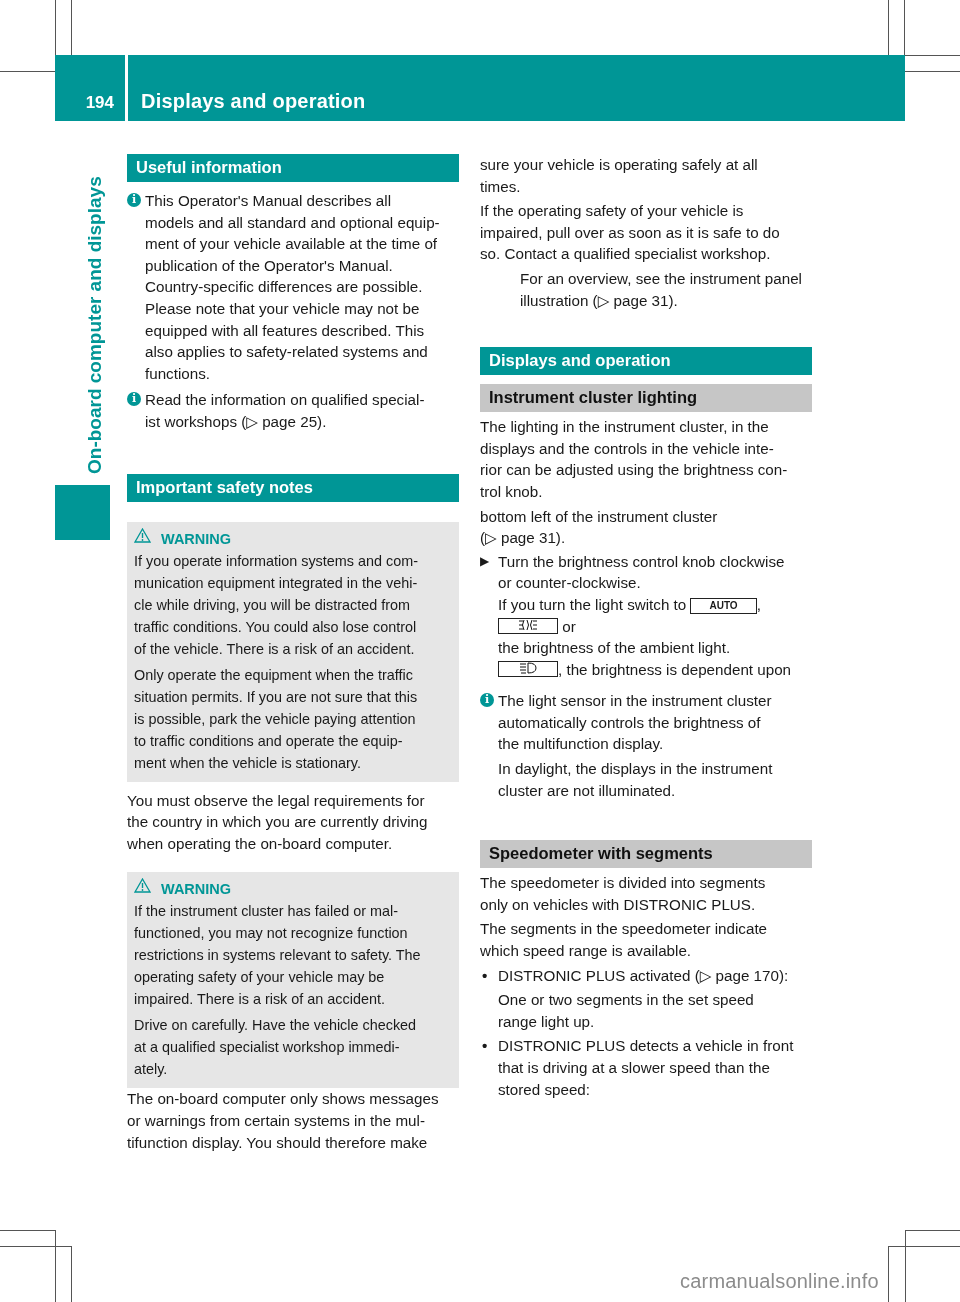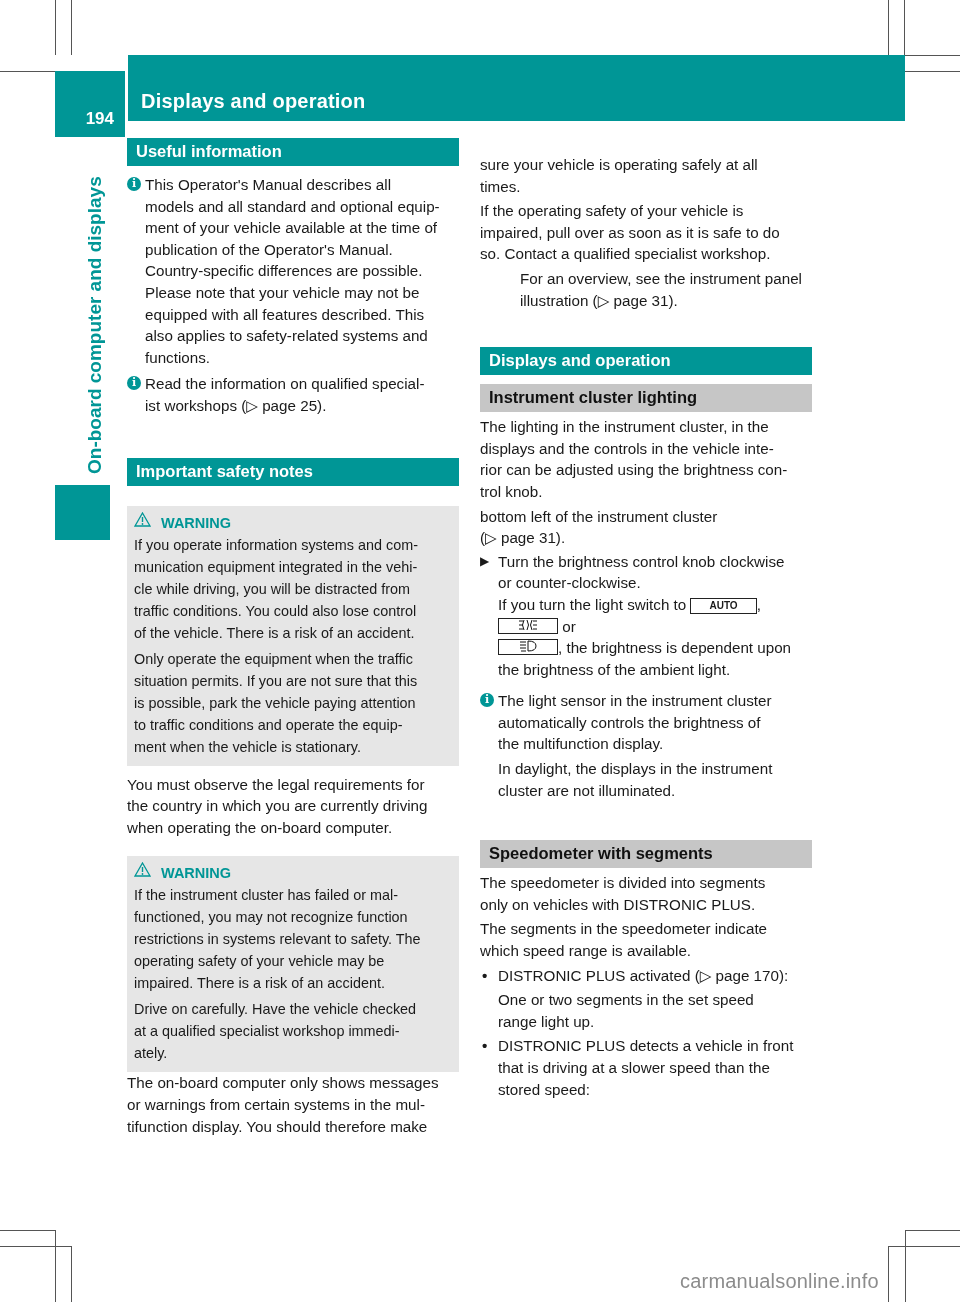--- a/index.html
+++ b/index.html
@@ -1,26 +1,26 @@
 <!DOCTYPE html>
 <html><head>
 <meta charset="utf-8">
 <style>
   html, body { margin: 0; padding: 0; background: #ffffff; }
   body { width: 960px; height: 1302px; position: relative; overflow: hidden;
          font-family: "Liberation Sans", sans-serif; color: #1a1a1a; }
   .crop { position: absolute; background: #555; }
-  .header-num { position: absolute; left: 55px; top: 71px; width: 70px; height: 66px; background: #009696; }
+  .header-num { position: absolute; left: 55px; top: 55px; width: 70px; height: 66px; background: #009696; }
   .header-num span { position: absolute; right: 11px; bottom: 8px; color: #fff; font-size: 17px; font-weight: bold; }
   .header-bar { position: absolute; left: 128px; top: 55px; width: 777px; height: 66px; background: #009696; }
   .header-bar span { position: absolute; left: 13px; bottom: 8px; color: #fff; font-size: 20px; font-weight: bold; letter-spacing: 0.2px; }
   .side-tab { position: absolute; left: 55px; top: 485px; width: 55px; height: 55px; background: #009696; }
   .side-label { position: absolute; left: 84px; top: 474px; transform-origin: 0 0; transform: rotate(-90deg);
                 color: #009696; font-weight: bold; font-size: 19px; white-space: nowrap; }
-  .col { position: absolute; top: 138px; font-size: 15.2px; line-height: 21.6px; }
+  .col { position: absolute; top: 154px; font-size: 15.2px; line-height: 21.6px; }
   .col-left { left: 127px; width: 332px; }
   .col-right { left: 480px; width: 332px; }
   .h-teal { background: #009696; color: #fff; font-weight: bold; font-size: 16.5px; padding: 4px 9px 5px; height: 19px; line-height: 19px; }
   .h-grey { background: #c6c6c6; color: #111; font-weight: bold; font-size: 16.5px; padding: 4px 9px 5px; height: 19px; line-height: 19px; }
   p { margin: 0; }
   .info { position: relative; padding-left: 18px; }
   .info-icon { position: absolute; left: 0; top: 3px; width: 14px; height: 14px; border-radius: 50%; background: #009696;
                color: #fff; font-size: 11px; font-weight: bold; text-align: center; line-height: 14px; font-family: "DejaVu Serif", serif; }
   .warn { background: #e6e6e6; padding: 6px 7px 8px; font-size: 14.4px; line-height: 22px; }
   .warn-title { color: #009696; font-weight: bold; font-size: 14.5px; display: flex; gap: 10px; }
@@ -177,28 +177,28 @@
     <p>
       <span>If you turn the light switch to</span>
       <span class="key">AUTO</span><span>,</span>
       <span class="key sym">
         <svg width="22" height="12" viewBox="0 0 22 12">
             <path d="M2 2 H6 M2 6 H6 M2 10 H6 M7 1 Q4 6 7 11 M10 1 Q13 6 10 11 M15 1 Q12 6 15 11 M16 2 H20 M16 6 H20 M16 10 H20" stroke="#111" stroke-width="1" fill="none"></path>
           </svg>
       </span>
       <span>or</span>
     </p>
+    <p>the brightness of the ambient light.</p>
     <p>
       <span class="key sym">
         <svg width="22" height="12" viewBox="0 0 22 12">
             <path d="M3 2 H9 M3 5 H9 M3 8 H9 M4 11 H9 M11 1 Q19 1 19 6 Q19 11 11 11 Z" stroke="#111" stroke-width="1" fill="none"></path>
           </svg>
       </span><span>, the brightness is dependent upon</span>
     </p>
-    <p>the brightness of the ambient light.</p>
   </div>
 
   <div class="info" style="margin-top:10px;">
     <span class="info-icon">i</span>
     <p>The light sensor in the instrument cluster</p>
     <p>automatically controls the brightness of</p>
     <p>the multifunction display.</p>
     <div style="height:3px;"></div>
     <p>In daylight, the displays in the instrument</p>
     <p>cluster are not illuminated.</p>

